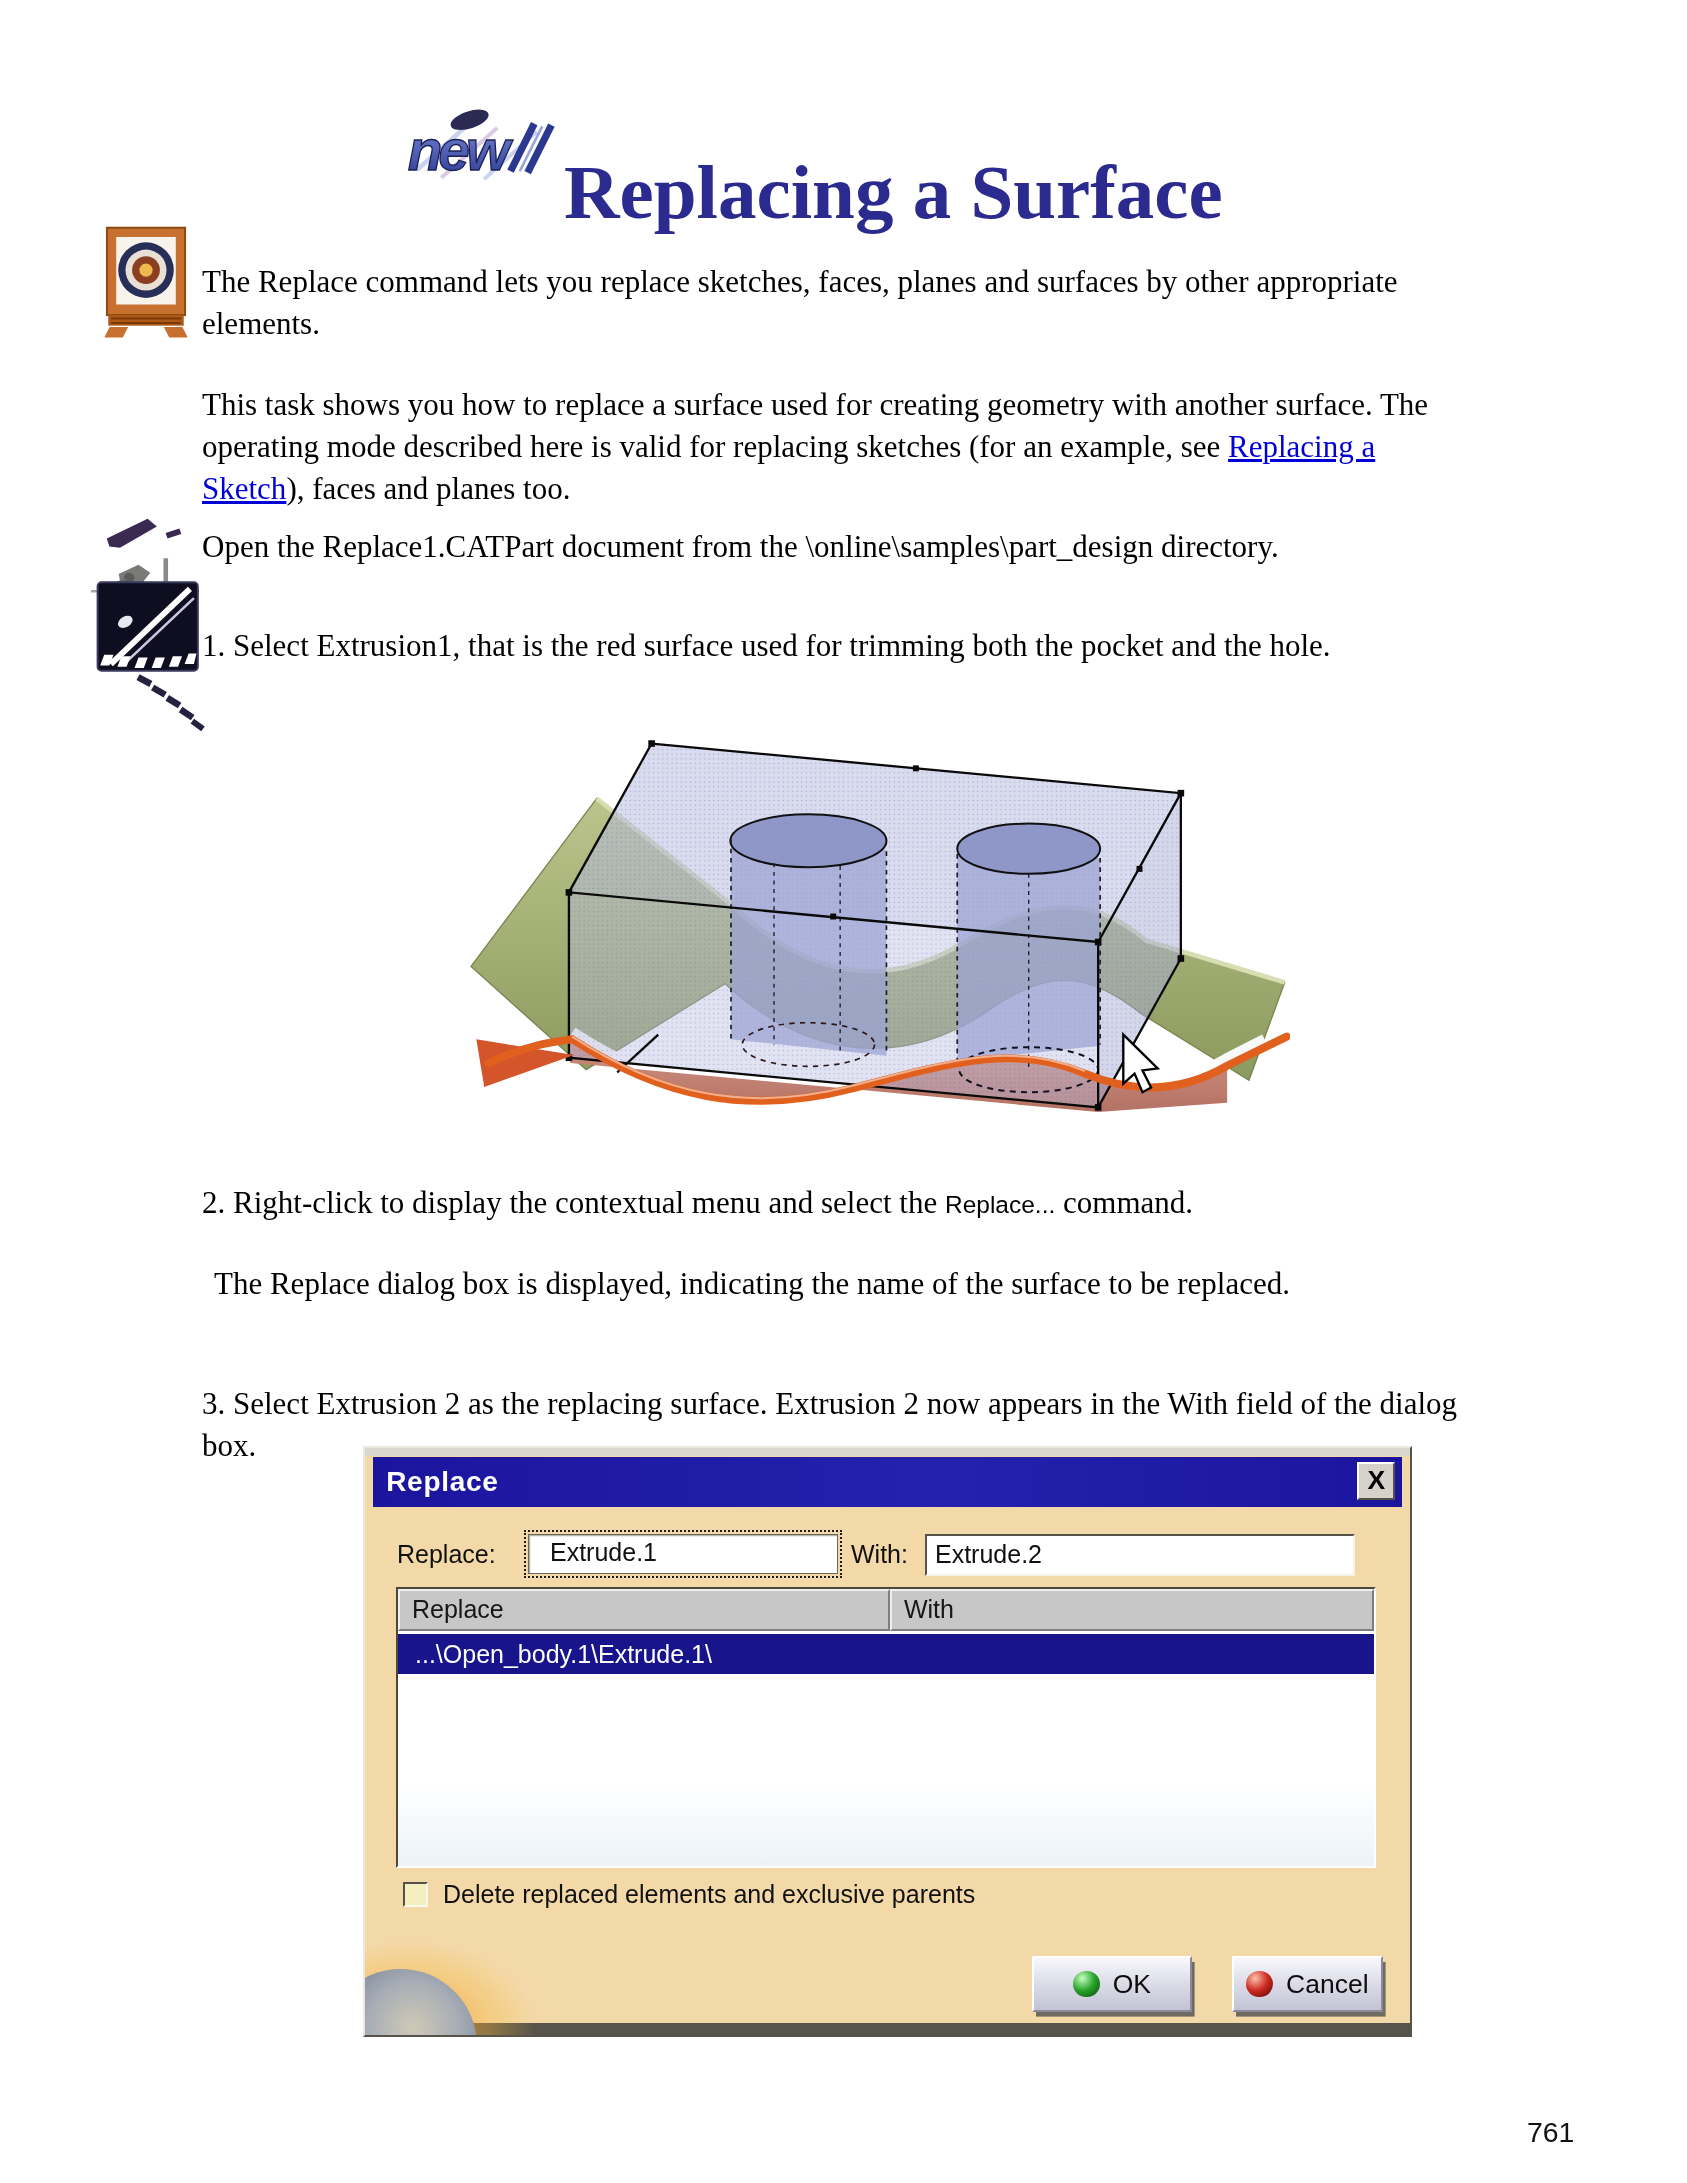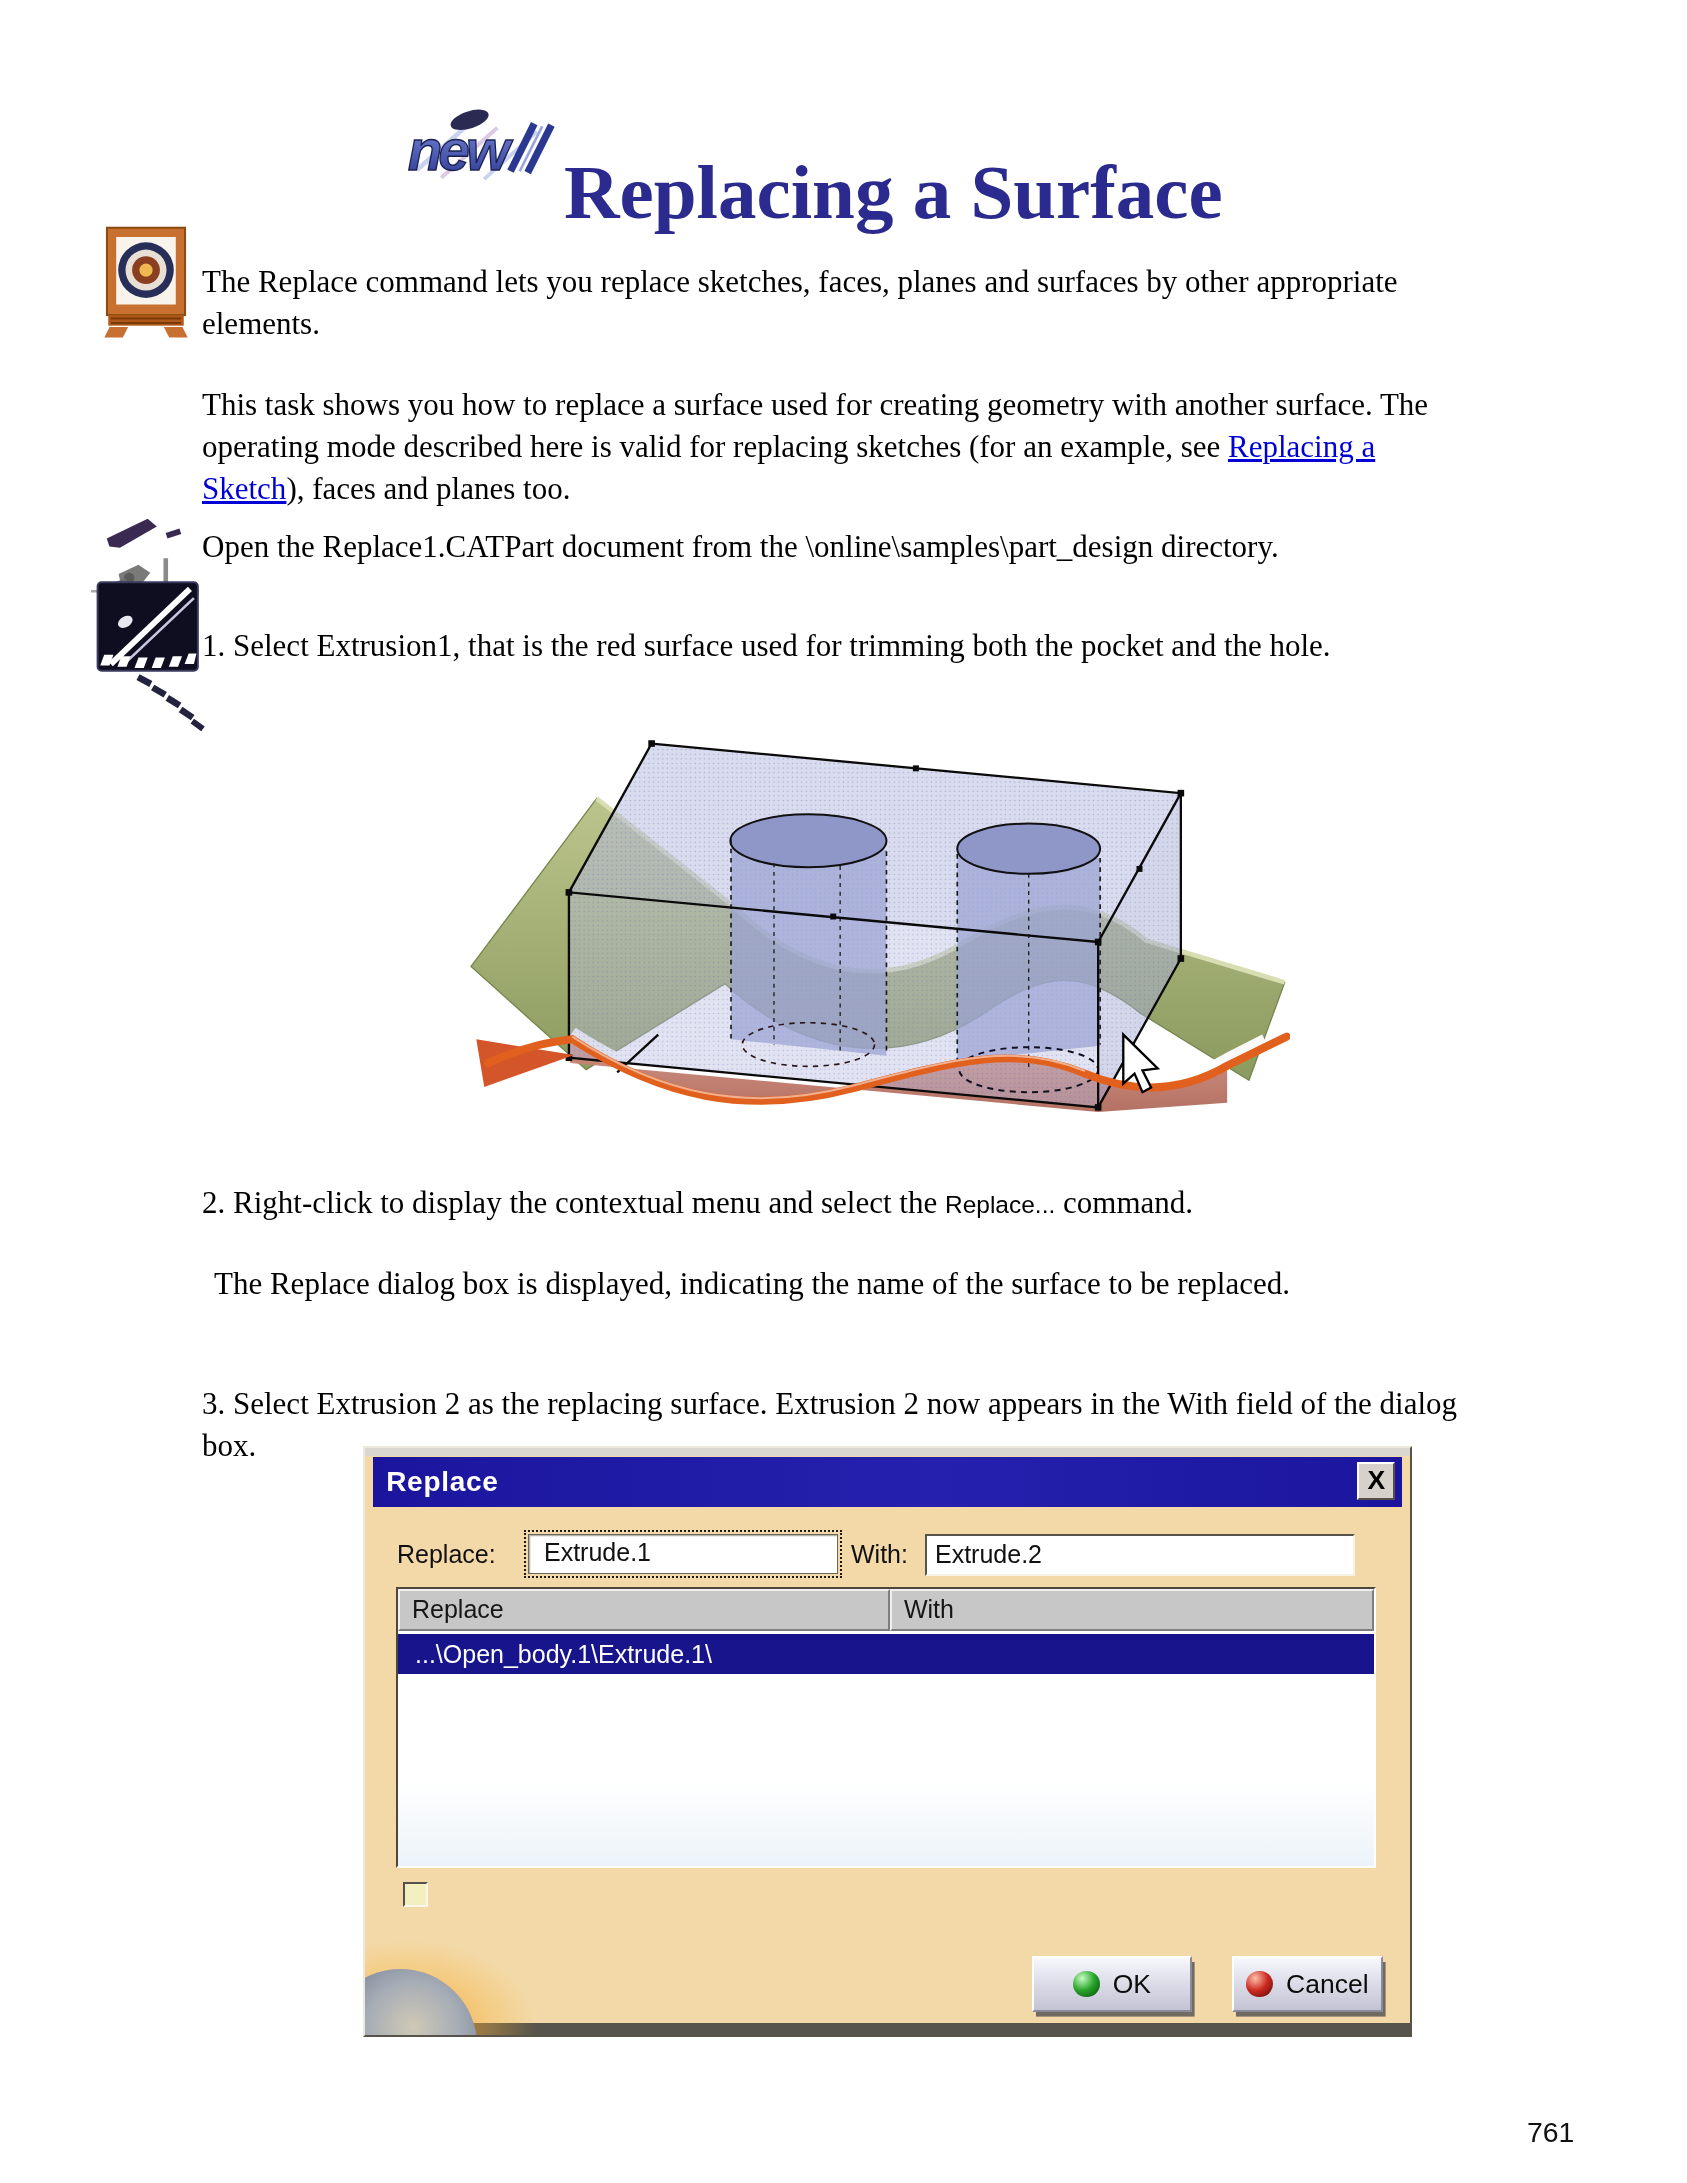--- a/index.html
+++ b/index.html
@@ -32,21 +32,21 @@
              border:2px solid;border-color:#FFFFFF #55514A #55514A #FFFFFF;
              display:flex;align-items:center;justify-content:center;
              font-weight:bold;font-size:26.5px;color:#000;box-sizing:border-box;}
   .dlg-label{position:absolute;font-size:25px;color:#101010;line-height:42px;}
   .fld{position:absolute;background:#fff;box-sizing:border-box;
        border:2px solid;border-color:#57534A #F6F2E6 #F6F2E6 #57534A;
        font-size:25px;color:#101010;line-height:37px;padding-left:8px;white-space:nowrap;overflow:hidden;}
   .fld-focus{position:absolute;border:2.6px dotted #1a1a1a;padding:2px;box-sizing:border-box;background:#F3D9A8;}
   .fld-focus .fld-in{width:100%;height:100%;background:#fff;box-sizing:border-box;
        border:1.3px solid #6a665c;box-shadow:inset 1.3px 1.3px 0 #b8b4a8;
-       font-size:25px;color:#101010;line-height:34px;padding-left:15px;white-space:nowrap;}
+       font-size:25px;color:#101010;line-height:34px;padding-left:21px;white-space:nowrap;}
   .dlg-table{position:absolute;left:31px;top:139px;width:980px;height:281px;box-sizing:border-box;
              border:2px solid;border-color:#4C483E #FFFFFF #FFFFFF #4C483E;
              background:linear-gradient(180deg,#FFFFFF 70%,#ECF3F8);}
   .tbl-head{display:flex;height:42px;}
   .tbl-hcell{background:#C7C7C7;box-sizing:border-box;border:2px solid;
              border-color:#EFEFEF #7E7E7E #7E7E7E #EFEFEF;
              font-size:25px;color:#161616;line-height:37px;padding-left:12px;}
   .hc1{width:50.4%;} .hc2{width:49.6%;}
   .tbl-row{display:flex;height:40px;margin-top:2.6px;background:#17148C;color:#fff;}
   .tbl-cell{font-size:25px;line-height:40px;padding-left:17px;white-space:nowrap;overflow:hidden;}
@@ -270,20 +270,21 @@
       <div class="tbl-head">
         <div class="tbl-hcell hc1">Replace</div>
         <div class="tbl-hcell hc2">With</div>
       </div>
       <div class="tbl-row">
         <div class="tbl-cell" style="width:50.4%;">...\Open_body.1\Extrude.1\</div>
       </div>
     </div>
 
     <div class="chk"></div>
+    <div class="chk-label">Delete replaced elements and exclusive parents</div>
 
     <div class="dlg-bottomstrip"></div>
     <div class="globe-glow"></div>
     <div class="globe"></div>
 
     <div class="dlg-btn btn-ok">
       <span class="ball ball-green"></span>
       <span>OK</span>
     </div>
     <div class="dlg-btn btn-cancel">

